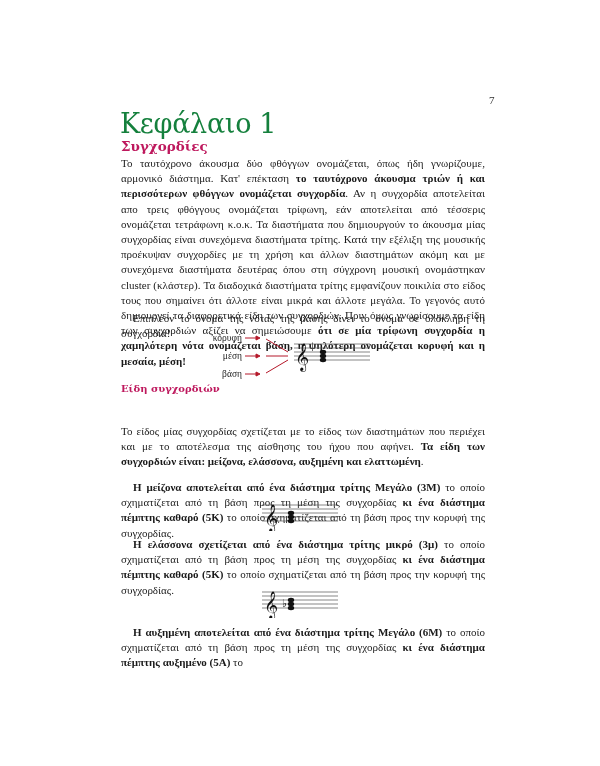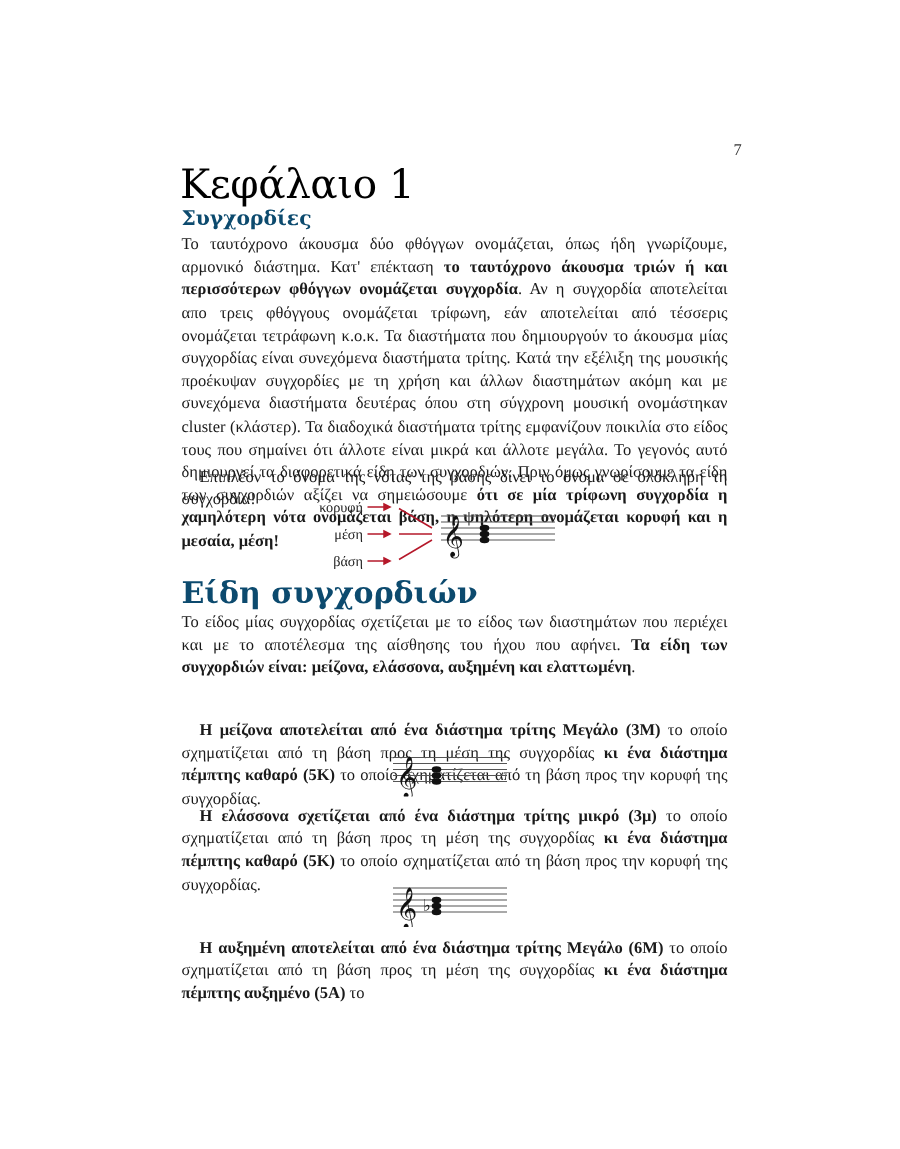--- a/index.html
+++ b/index.html
@@ -1,31 +1,31 @@
 <!DOCTYPE html>
 <html><head>
 <meta charset="utf-8">
 <style>
   html, body { margin: 0; padding: 0; background: #ffffff; }
   body { width: 600px; height: 766px; position: relative; overflow: hidden;
          font-family: "Liberation Serif", "DejaVu Serif", serif; color: #1a1a1a; }
   .page-number { position: absolute; left: 489px; top: 94px; font-size: 11px; color: #333; }
-  .chapter-title { position: absolute; left: 120px; top: 108px; font-size: 27px; color: #000000;
+  .chapter-title { position: absolute; left: 120px; top: 108px; font-size: 27px; color: #15803d;
                    font-family: "DejaVu Serif", serif; font-weight: normal; margin: 0; letter-spacing: -0.3px; }
-  .section-title { position: absolute; left: 121px; font-size: 13.5px; color: #0c4a6e; font-weight: bold;
+  .section-title { position: absolute; left: 121px; font-size: 13.5px; color: #be185d; font-weight: bold;
                    font-family: "DejaVu Serif", serif; margin: 0; }
   .sec1 { top: 138px; }
-  .sec2 { top: 383px; font-weight: bold; font-size: 20px; }
+  .sec2 { top: 383px; font-weight: bold; font-size: 10px; }
   .para { position: absolute; left: 121px; width: 364px; font-size: 11px; line-height: 15.2px;
           text-align: justify; margin: 0; }
   .para b { font-weight: bold; }
   .indent { text-indent: 12px; }
   .p1 { top: 156px; }
   .p2 { top: 311px; }
-  .p3 { top: 408px; }
+  .p3 { top: 424px; }
   .p4 { top: 464px; margin-top: 16px; }
   .p5 { top: 537px; }
   .p6 { top: 625px; }
   .diagram { position: absolute; left: 212px; top: 332px; }
   .staff { position: absolute; }
 </style>
 </head>
 <body>
 
 <div class="page-number">7</div>

